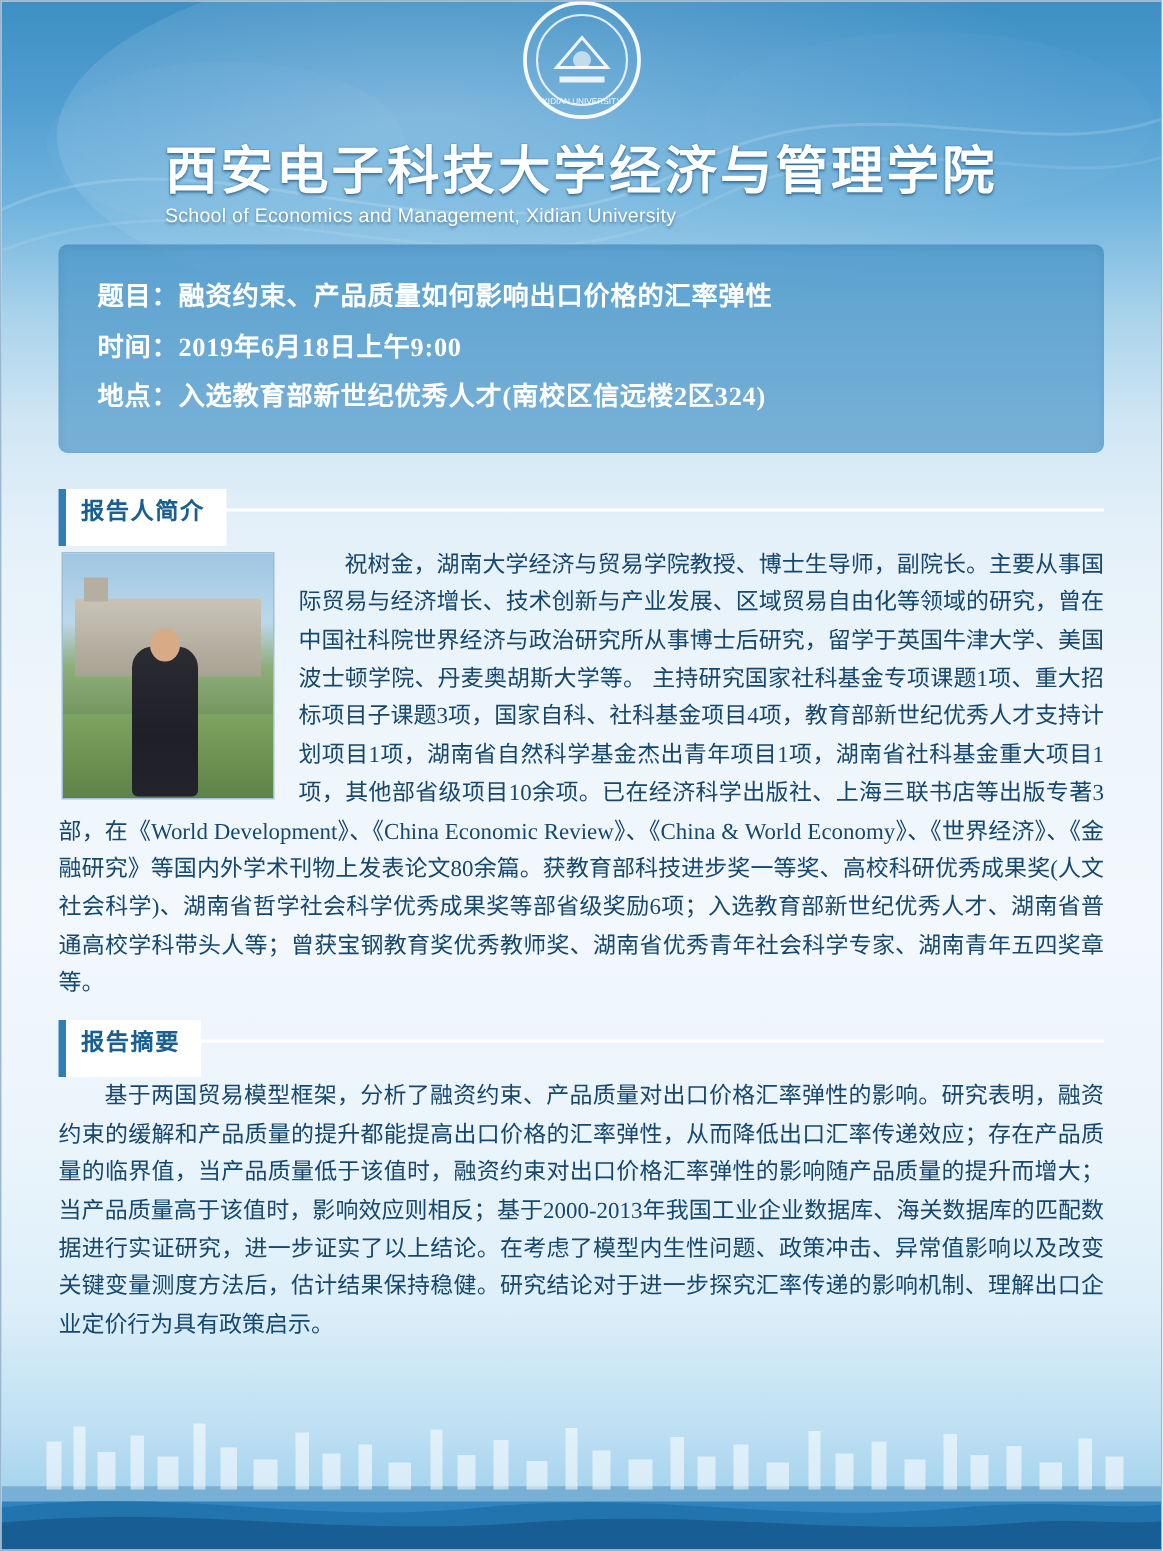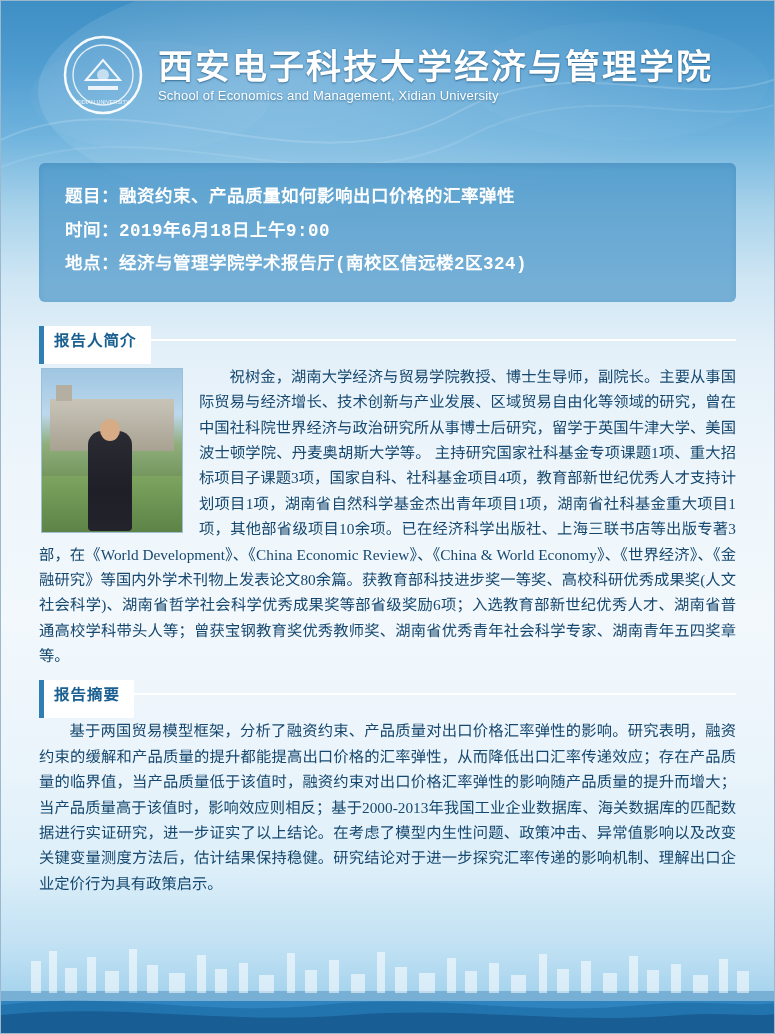--- a/index.html
+++ b/index.html
@@ -60,20 +60,21 @@
   
   .header {
     position: relative;
     height: 134px;
     display: flex;
     align-items: center;
     justify-content: center;
     gap: 14px;
     padding-top: 14px;
     box-sizing: border-box;
+    flex-direction: column;
   }
   .crest {
     width: 82px;
     height: 82px;
     flex: 0 0 auto;
     position: relative;
   }
   .univ-titles {
     display: flex;
     flex-direction: column;
@@ -128,21 +129,21 @@
     margin: 28px 38px 0 38px;
     background: rgba(60, 140, 196, 0.62);
     border-radius: 6px;
     padding: 18px 26px 20px 26px;
     box-shadow: 0 2px 6px rgba(40,100,150,.18) inset;
   }
   .info-row {
     color: #ffffff;
     font-size: 17.5px;
     line-height: 1.92;
-    font-family: Liberation Mono, monospace;
+    font-family: Liberation Serif, serif;
     font-weight: bold;
     letter-spacing: .5px;
     white-space: nowrap;
   }
 
   
   .section-head {
     position: relative;
     margin: 24px 38px 0 38px;
     height: 26px;
@@ -257,21 +258,21 @@
     <div class="univ-titles">
       <div class="univ-cn">西安电子科技大学经济与管理学院</div>
       <div class="univ-en">School of Economics and Management, Xidian University</div>
     </div>
   </div>
 
 
   <div class="info-box">
     <div class="info-row">题目：融资约束、产品质量如何影响出口价格的汇率弹性</div>
     <div class="info-row">时间：2019年6月18日上午9:00</div>
-    <div class="info-row">地点：经济与管理学院学术报告厅(南校区信远楼2区324)</div>
+    <div class="info-row">地点：入选教育部新世纪优秀人才(南校区信远楼2区324)</div>
   </div>
 
   <div class="section-head">
     <div class="rule"></div>
     <span class="label">报告人简介</span>
   </div>
 
   <div class="body-block">
     <div class="photo">
       <div class="bldg"></div>

